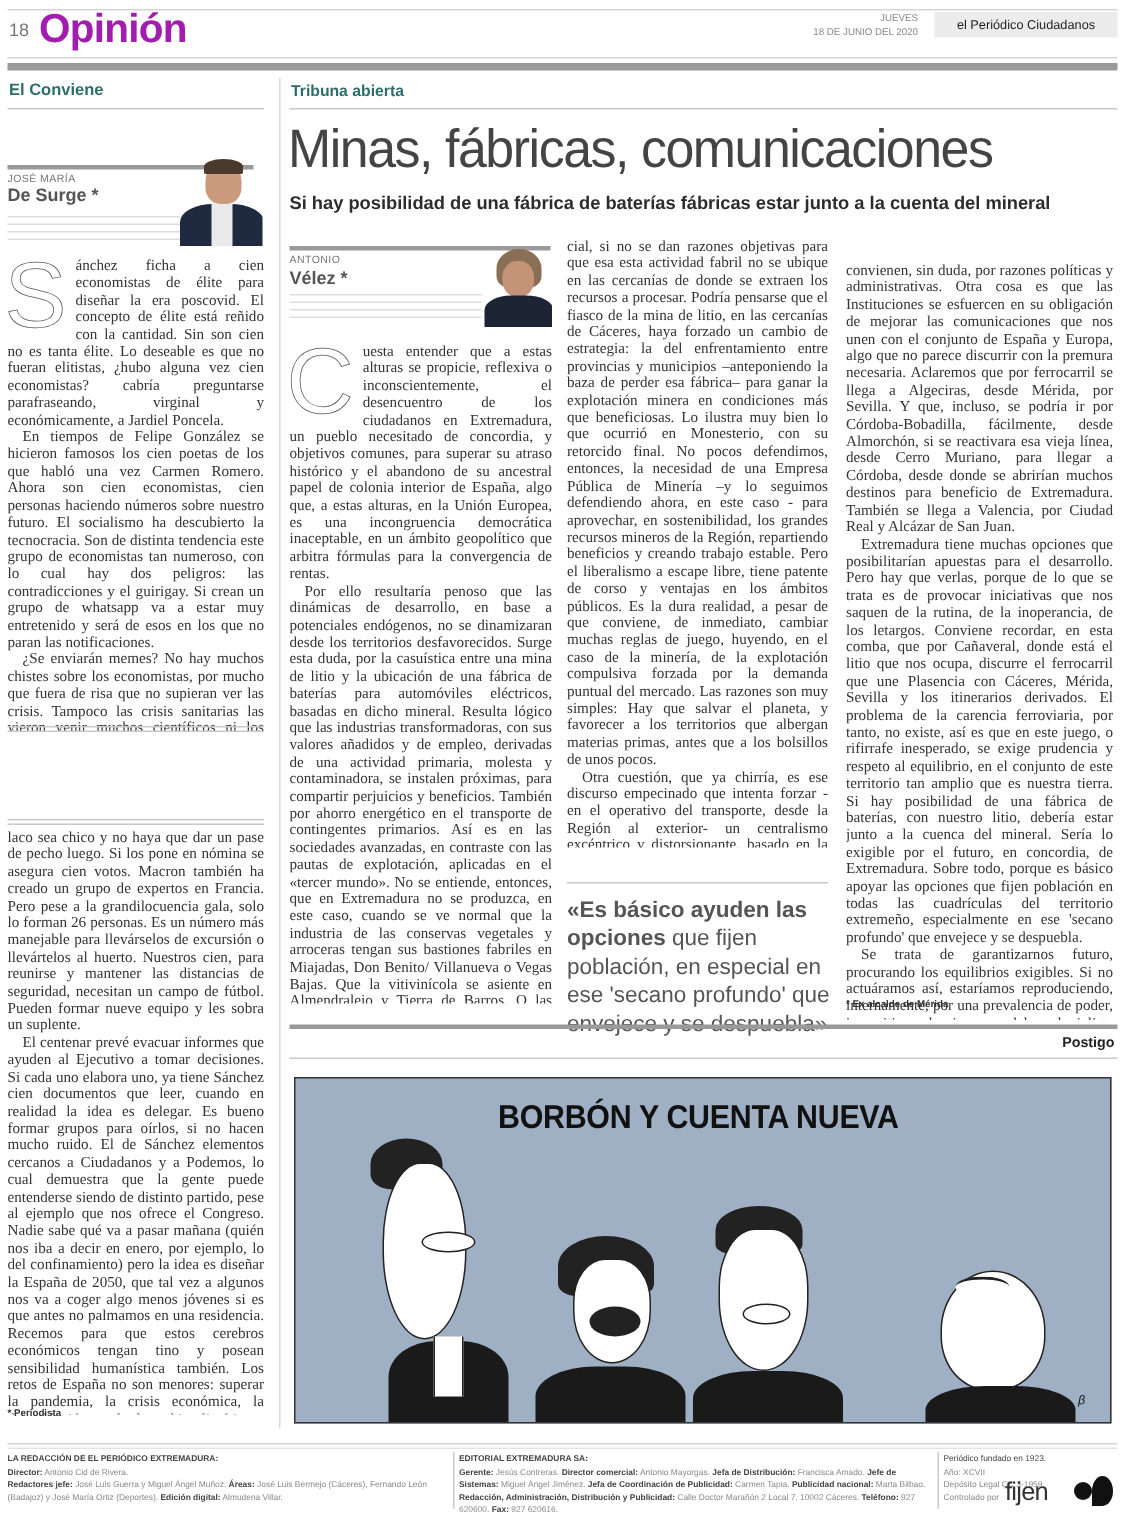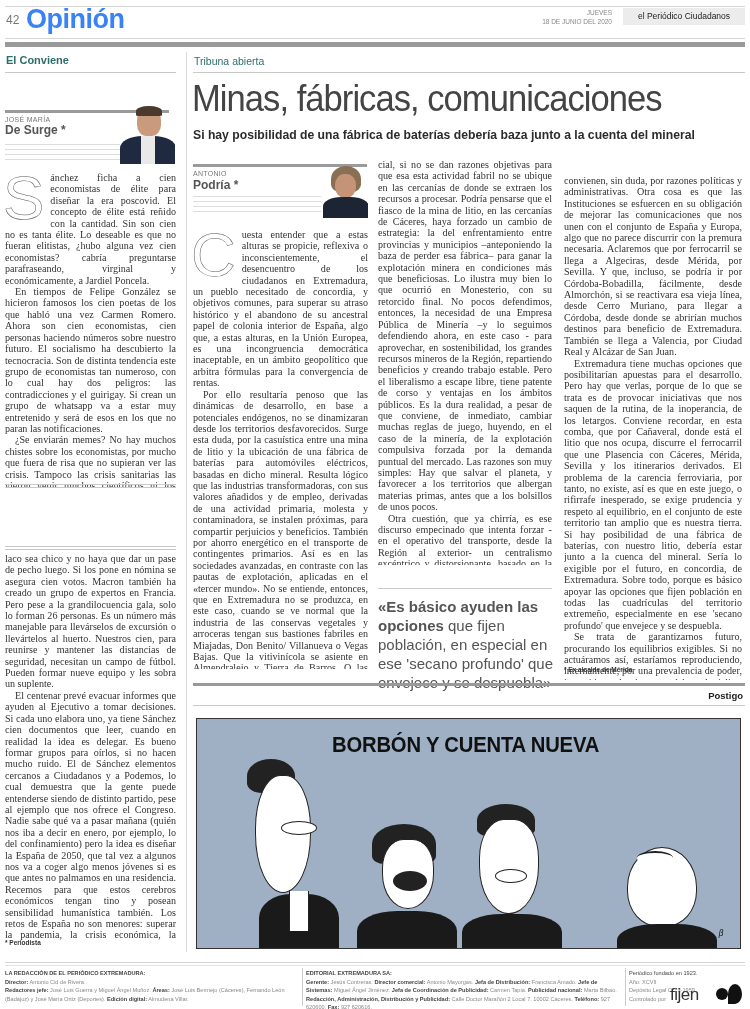--- a/index.html
+++ b/index.html
@@ -16,22 +16,22 @@
 .dropcap{float:left;font-family:"Liberation Sans",sans-serif;font-weight:100;font-size:62px;line-height:48px;color:#555;margin:2px 6px 0 -2px;-webkit-text-stroke:0.5px #555;color:transparent}
 .byline-first{font-family:"Liberation Sans",sans-serif;font-size:7px;color:#777;letter-spacing:.3px}
 .byline-last{font-family:"Liberation Sans",sans-serif;font-size:12px;font-weight:bold;color:#555}
 .footer-text{font-family:"Liberation Sans",sans-serif;font-size:5.6px;line-height:8.6px;color:#888}
 .footer-text b{color:#444}
 </style>
 </head>
 <body>
 
 <div class="hr" style="left:5px;top:6px;width:740px;background:#d5d5d5"></div>
-<div class="abs sans" style="left:6px;top:13px;font-size:12px;color:#777">42</div>
-<div class="abs sans" style="left:26px;top:4px;font-size:27px;font-weight:bold;color:#3b82f6;letter-spacing:-.5px">Opinión</div>
+<div class="abs sans" style="left:6px;top:13px;font-size:12px;color:#777">18</div>
+<div class="abs sans" style="left:26px;top:4px;font-size:27px;font-weight:bold;color:#a21caf;letter-spacing:-.5px">Opinión</div>
 <div class="abs sans" style="left:520px;top:8px;width:92px;text-align:right;font-size:6.5px;line-height:9px;color:#888">
   <div>JUEVES</div>
   <div>18 DE JUNIO DEL 2020</div>
 </div>
 <div class="abs sans" style="left:623px;top:8px;width:122px;height:17px;background:#ececec;font-size:8.5px;line-height:17px;text-align:center;color:#222">el Periódico Ciudadanos</div>
 <div class="hr" style="left:5px;top:38px;width:740px;background:#d5d5d5"></div>
 <div class="bar" style="left:5px;top:42px;width:740px;height:5px"></div>
 
 <div class="abs" style="left:5px;top:50px;width:180px;height:905px">
   <div class="sans teal" style="position:absolute;left:1px;top:4px;font-size:11px;font-weight:bold">El Conviene</div>
@@ -65,28 +65,28 @@
 
   <div class="abs body-text" style="left:0;top:503px;width:171px;height:390px;overflow:hidden">
     <p class="noindent">laco sea chico y no haya que dar un pase de pecho luego. Si los pone en nómina se asegura cien votos. Macron también ha creado un grupo de expertos en Francia. Pero pese a la grandilocuencia gala, solo lo forman 26 personas. Es un número más manejable para llevárselos de excursión o llevártelos al huerto. Nuestros cien, para reunirse y mantener las distancias de seguridad, necesitan un campo de fútbol. Pueden formar nueve equipo y les sobra un suplente.</p>
     <p><span>El centenar prevé evacuar informes que ayuden al Ejecutivo a tomar decisiones. Si cada uno elabora uno, ya tiene Sánchez cien documentos que leer, cuando en realidad la idea es delegar. Es bueno formar grupos para oírlos, si no hacen mucho ruido. El de Sánchez elementos cercanos a Ciudadanos y a Podemos, lo cual demuestra que la gente puede entenderse siendo de distinto partido, pese al ejemplo que nos ofrece el Congreso. Nadie sabe qué va a pasar mañana (quién nos iba a decir en enero, por ejemplo, lo del confinamiento) pero la idea es diseñar la España de 2050, que tal vez a algunos nos va a coger algo menos jóvenes si es que antes no palmamos en una residencia. Recemos para que estos cerebros económicos tengan tino y posean sensibilidad humanística también. Los retos de España no son menores: superar la pandemia, la crisis económica, la despoblación rural, el cambio climático y mejorar la educación. Así a bote pronto. Pero nos basta con que Sánchez supere uno: que estas eminencias acierten.</span></p>
   </div>
   <div class="abs sans" style="left:0;top:889px;font-size:6.5px;font-weight:bold;color:#333">* Periodista</div>
 </div>
 
 <div class="abs" style="left:186px;top:52px;width:1px;height:900px;background:#d9d9d9"></div>
 
-<div class="abs sans teal" style="left:194px;top:55px;font-size:10.5px;font-weight:normal">Tribuna abierta</div>
+<div class="abs sans teal" style="left:194px;top:55px;font-size:10.5px;font-weight:bold">Tribuna abierta</div>
 <div class="hr" style="left:193px;top:72px;width:552px"></div>
 <div class="abs sans" style="left:192px;top:78px;font-size:36px;font-weight:300;color:#444;letter-spacing:-1px;transform:scaleX(.96);transform-origin:left">Minas, fábricas, comunicaciones</div>
-<div class="abs sans" style="left:193px;top:128px;font-size:12.2px;font-weight:bold;color:#2c2c2c">Si hay posibilidad de una fábrica de baterías debería baza junto a la cuenta del mineral</div>
+<div class="abs sans" style="left:193px;top:128px;font-size:12.2px;font-weight:bold;color:#2c2c2c">Si hay posibilidad de una fábrica de baterías fábricas estar junto a la cuenta del mineral</div>
 
 <div class="bar" style="left:193px;top:164px;width:174px;height:3px"></div>
 <div class="abs byline-first" style="left:193px;top:170px">ANTONIO</div>
-<div class="abs byline-last" style="left:193px;top:178px">Podría *</div>
+<div class="abs byline-last" style="left:193px;top:178px">Vélez *</div>
 <div class="hr" style="left:193px;top:196px;width:128px;background:#ddd"></div>
 <div class="hr" style="left:193px;top:201px;width:128px;background:#ddd"></div>
 <div class="hr" style="left:193px;top:206px;width:128px;background:#ddd"></div>
 <div class="hr" style="left:193px;top:211px;width:128px;background:#ddd"></div>
 <div class="abs" style="left:322px;top:164px;width:46px;height:54px;overflow:hidden">
   <div style="position:absolute;left:9px;top:2px;width:30px;height:26px;border-radius:50% 50% 30% 30%;background:#8b6f55"></div>
   <div style="position:absolute;left:13px;top:10px;width:21px;height:24px;border-radius:45%;background:#c59478"></div>
   <div style="position:absolute;left:1px;top:33px;width:46px;height:24px;border-radius:40% 40% 0 0;background:#1d2433"></div>
 </div>
 

